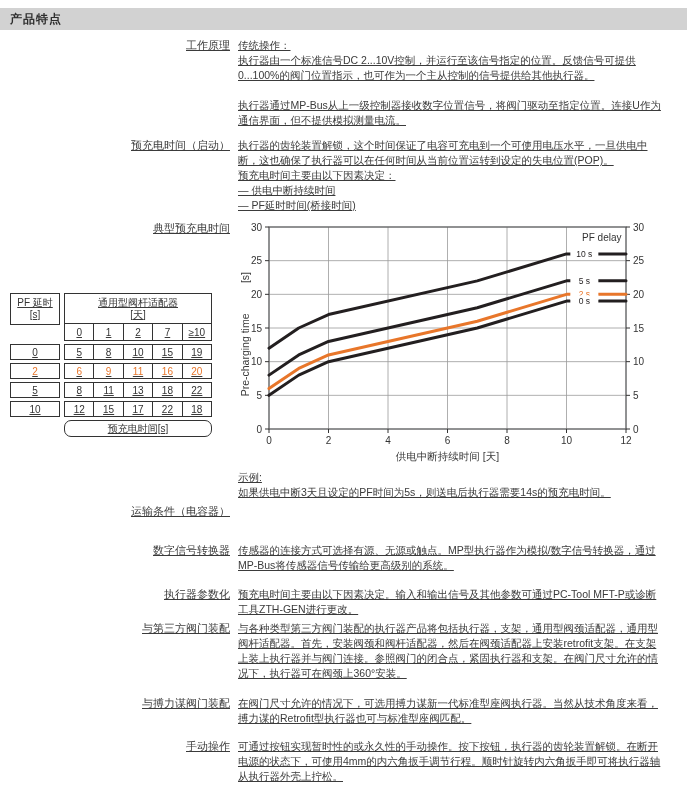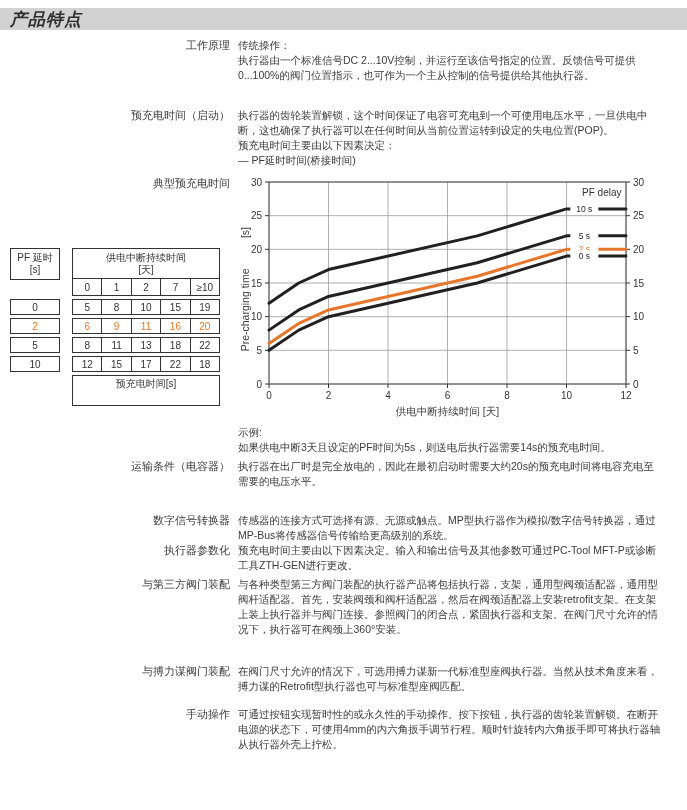--- a/index.html
+++ b/index.html
@@ -5,82 +5,84 @@
   html,body{margin:0;padding:0;background:#fff;}
   body{
     width:687px;height:810px;position:relative;overflow:hidden;
     font-family:"Liberation Sans","DejaVu Sans",sans-serif;
     color:#3b3b3b;font-size:10.5px;
   }
   .header-bar{
     margin-top:8px;height:22px;background:#d2d2d2;
     display:flex;align-items:center;padding-left:10px;box-sizing:border-box;
   }
-  .header-bar span{font-size:17px;font-weight:bold;color:#2e2e2e;letter-spacing:1px;font-style:italic;}
-  .row{display:grid;grid-template-columns:230px 1fr;column-gap:8px;}
+  .header-bar span{font-size:12px;font-weight:bold;color:#2e2e2e;letter-spacing:1px;}
+  .row{display:grid;grid-template-columns:230px 1fr;column-gap:8px;text-decoration:underline;}
   .label{
     text-align:right;font-size:11px;line-height:15px;color:#3b3b3b;
   }
   .content{max-width:424px;line-height:15px;}
   .content p{margin:0;min-height:15px;line-height:15px;}
   .bullet{margin:0;min-height:15px;line-height:15px;}
   .mt8{margin-top:8px}.mt10{margin-top:10px}.mt12{margin-top:8px}
-  .mt13{margin-top:13px}.mt14{}.mt15{margin-top:27px}
+  .mt13{margin-top:13px}.mt14{margin-top:14px}.mt15{margin-top:15px}
   .mt16{margin-top:4px}.mt24{margin-top:24px}
   
   .chart-left{display:block;}
   .pf-table{
-    margin:57px auto 0 10px;width:202px;display:flex;gap:12px;
+    margin:57px auto 0 10px;width:202px;display:flex;gap:4px;
     font-size:10px;color:#333;text-align:center;
   }
   .pf-left{width:50px;flex:none;}
   .pf-right{width:148px;flex:none;}
   .cell,.t-row,.t-head,.t-foot{box-sizing:border-box;border:1px solid #333;}
   .pf-left .cell{height:16px;margin-bottom:3px;display:flex;align-items:center;justify-content:center;}
   .pf-left .cell.head{height:32px;flex-direction:column;line-height:12px;}
   .t-spacer{height:16px;}
   .t-head{margin-bottom:3px;}
   .t-head-title{height:30px;border-bottom:1px solid #333;display:flex;flex-direction:column;
     align-items:center;justify-content:center;line-height:12px;box-sizing:border-box;}
   .t-subrow{display:flex;height:16px;}
   .t-subrow span,.t-row span{flex:1;display:flex;align-items:center;justify-content:center;
     border-left:1px solid #333;}
   .t-subrow span:first-child,.t-row span:first-child{border-left:none;}
   .t-row{display:flex;height:16px;margin-bottom:3px;}
-  .t-foot{height:31px;line-height:15px;}
+  .t-foot{height:17px;line-height:15px;border-radius:7px;}
   .orange{color:#e8762a;}
   
   .chart-svg{display:block;}
   .example{margin-top:8px;}
   svg text{font-family:"Liberation Sans","DejaVu Sans",sans-serif;}
 </style>
 </head>
 <body>
 
 <div class="header-bar">
   <span>产品特点</span>
 </div>
 
 <section class="row mt8">
   <div class="label">工作原理</div>
   <div class="content">
       <p>传统操作：</p>
       <p>执行器由一个标准信号DC 2...10V控制，并运行至该信号指定的位置。反馈信号可提供0...100%的阀门位置指示，也可作为一个主从控制的信号提供给其他执行器。</p>
       <p></p>
+      <p>执行器通过MP-Bus从上一级控制器接收数字位置信号，将阀门驱动至指定位置。连接U作为通信界面，但不提供模拟测量电流。</p>
     </div>
 </section>
 
 <section class="row mt10">
   <div class="label">预充电时间（启动）</div>
   <div class="content">
     <div>
         <p>执行器的齿轮装置解锁，这个时间保证了电容可充电到一个可使用电压水平，一旦供电中断，这也确保了执行器可以在任何时间从当前位置运转到设定的失电位置(POP)。</p>
         <p>预充电时间主要由以下因素决定：</p>
       </div>
     <div>
+        <p class="bullet">— 供电中断持续时间</p>
         <p class="bullet">— PF延时时间(桥接时间)</p>
       </div>
   </div>
 </section>
 
 <section class="row mt12">
   <div class="chart-left">
     <div class="label">典型预充电时间</div>
     <div class="pf-table">
       <div class="pf-left">
@@ -90,21 +92,21 @@
           </div>
           <div class="t-spacer"></div>
           <div class="cell">0</div>
           <div class="cell orange">2</div>
           <div class="cell">5</div>
           <div class="cell">10</div>
         </div>
       <div class="pf-right">
           <div class="t-head">
             <div class="t-head-title">
-              <div class="">供电中断持续时间</div>
+              <div class="">通用型阀杆适配器</div>
               <div class="">[天]</div>
             </div>
             <div class="t-subrow">
               <span>0</span>
               <span>1</span>
               <span>2</span>
               <span>7</span>
               <span>≥10</span>
             </div>
           </div>
@@ -218,23 +220,20 @@
       </svg>
     <div class="example">
         <p>示例:</p>
         <p>如果供电中断3天且设定的PF时间为5s，则送电后执行器需要14s的预充电时间。</p>
       </div>
   </div>
 </section>
 
 <section class="row mt16">
   <div class="label">运输条件（电容器）</div>
-  <div class="content">
-      <p>执行器在出厂时是完全放电的，因此在最初启动时需要大约20s的预充电时间将电容充电至需要的电压水平。</p>
-    </div>
 </section>
 
 <section class="row mt24">
   <div class="label">数字信号转换器</div>
   <div class="content">
       <p>传感器的连接方式可选择有源、无源或触点。MP型执行器作为模拟/数字信号转换器，通过MP-Bus将传感器信号传输给更高级别的系统。</p>
     </div>
 </section>
 
 <section class="row mt14">

